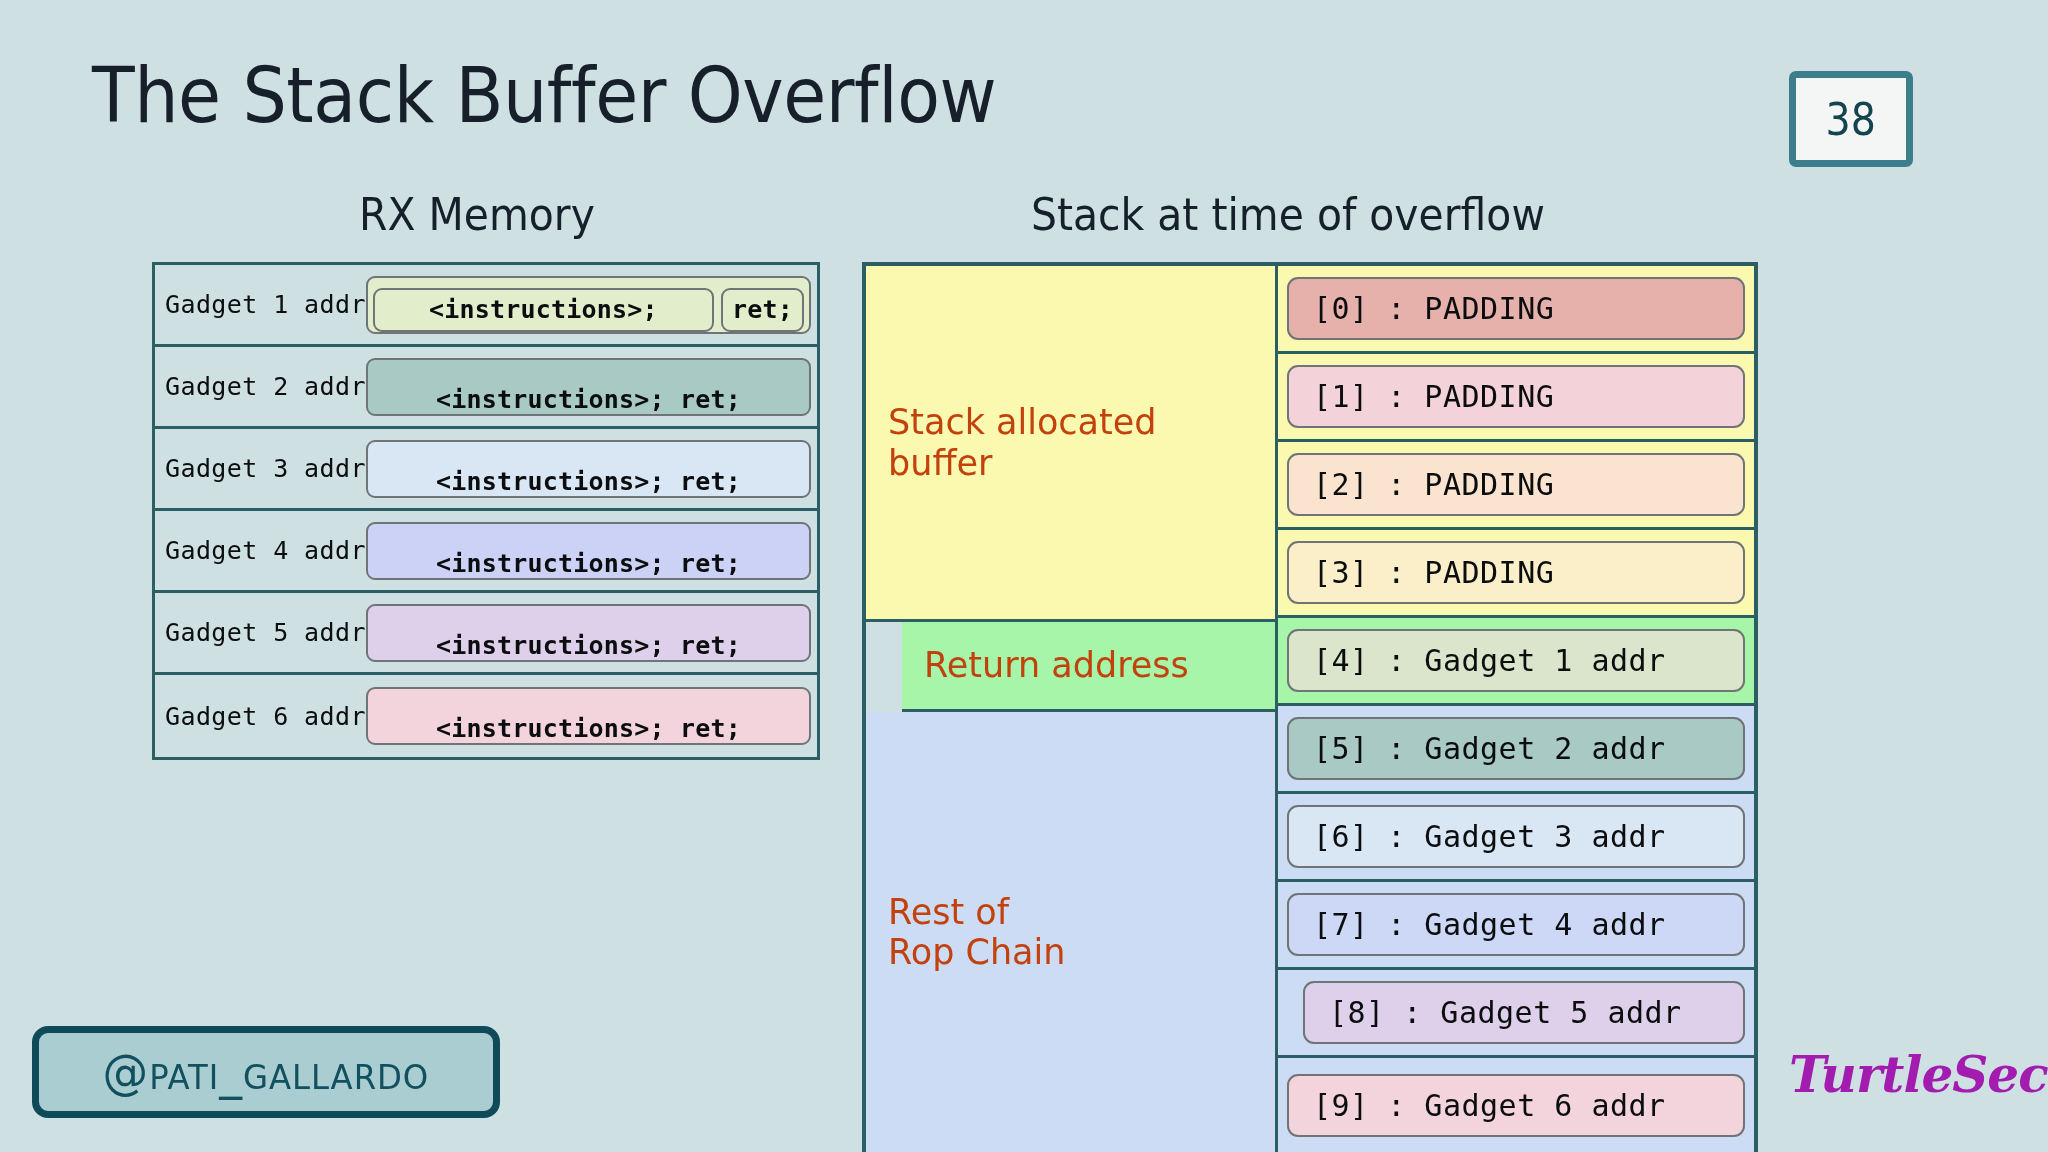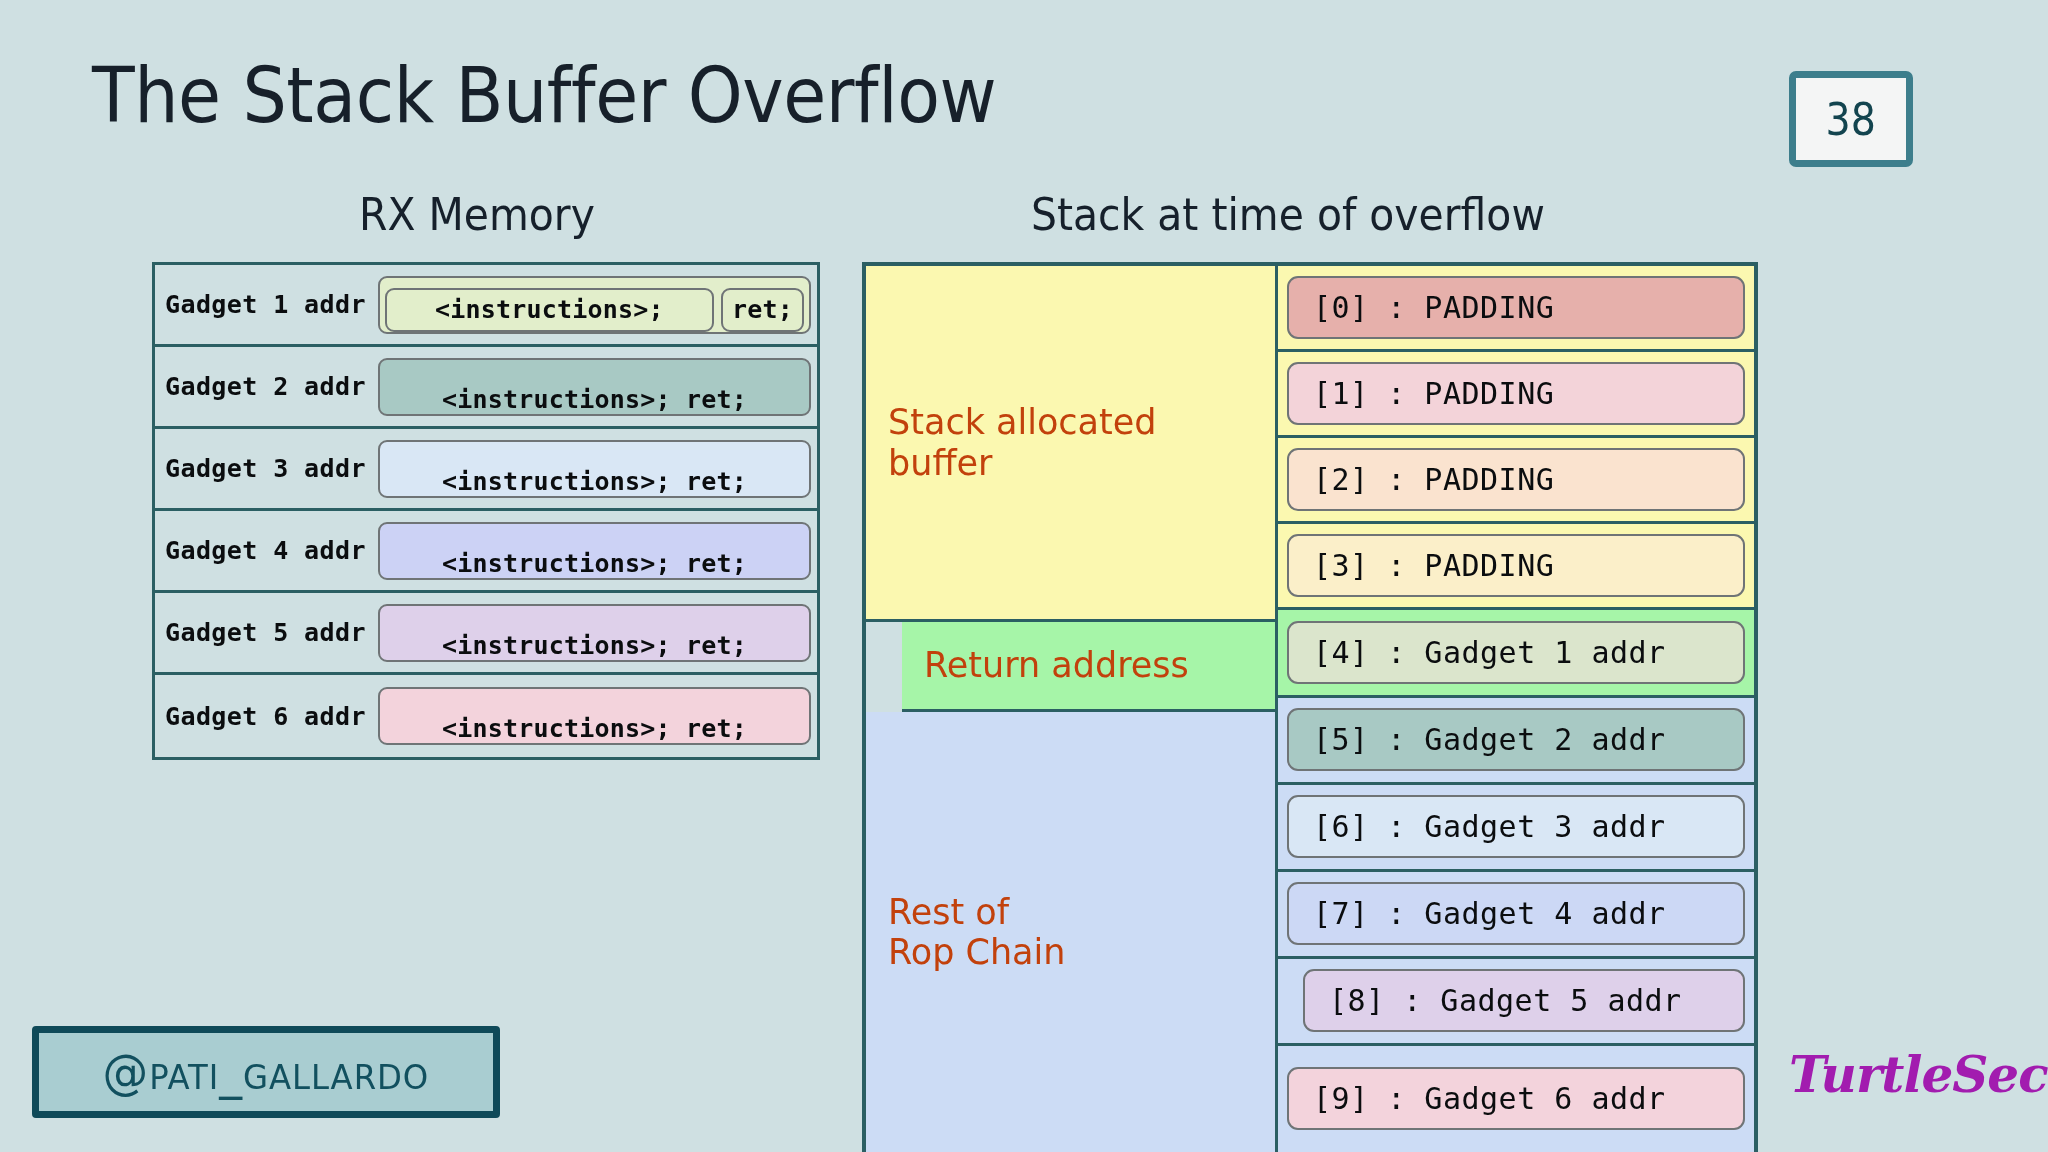--- a/index.html
+++ b/index.html
@@ -89,24 +89,23 @@
     height: 82px;
     box-sizing: border-box;
     border-bottom: 3px solid #2b5f63;
     padding: 0 6px 0 10px;
   }
   .rx-row:last-child { border-bottom: none; }
 
   .rx-addr {
     font-family: "DejaVu Sans Mono", monospace;
     font-size: 25px;
-    font-weight: bold;
+    font-weight: normal;
     color: #0b0d0f;
     white-space: nowrap;
-    padding-right: 12px;
     letter-spacing: 0.4px;
   }
   .rx-gadget {
     flex: 1;
     height: 58px;
     border: 2px solid #6f7476;
     border-radius: 9px;
     box-sizing: border-box;
     display: flex;
     align-items: flex-end;
@@ -180,21 +179,21 @@
     transform-origin: left center;
   }
   #label-buffer { height: 356px; background: #fbf8b0; border-bottom: 3px solid #2b5f63; }
   #label-return { height: 90px;  background: #a6f5a8; border-bottom: 3px solid #2b5f63; }
   #label-rest   { flex: 1;       background: #ccdcf5; }
 
   .slot-cell {
     box-sizing: border-box;
     display: flex;
     align-items: center;
-    padding: 2px 9px;
+    padding: 11px 9px;
     border-bottom: 3px solid #2b5f63;
   }
   .slot-cell:last-child { border-bottom: none; }
   .slot-cell.h-pad  { height: 89px; background: #fbf8b0; }
   .slot-cell.h-ret  { height: 90px; background: #a6f5a8; }
   .slot-cell.h-rop  { height: 90px; background: #ccdcf5; }
   .slot-cell.h-rop-last { height: 110px; background: #ccdcf5; border-bottom: none; }
 
   .slot-pill {
     width: 100%;
@@ -213,21 +212,21 @@
   }
 
   
   .handle-box {
     position: absolute;
     left: 32px;
     top: 1026px;
     width: 468px;
     height: 92px;
     border: 7px solid #0f4a59;
-    border-radius: 4px;
+    border-radius: 16px;
     background: #a9cdd1;
     display: flex;
     align-items: center;
     justify-content: center;
     box-sizing: border-box;
   }
   .handle-text {
     font-family: "DejaVu Sans", sans-serif;
     font-size: 48px;
     font-variant: small-caps;

